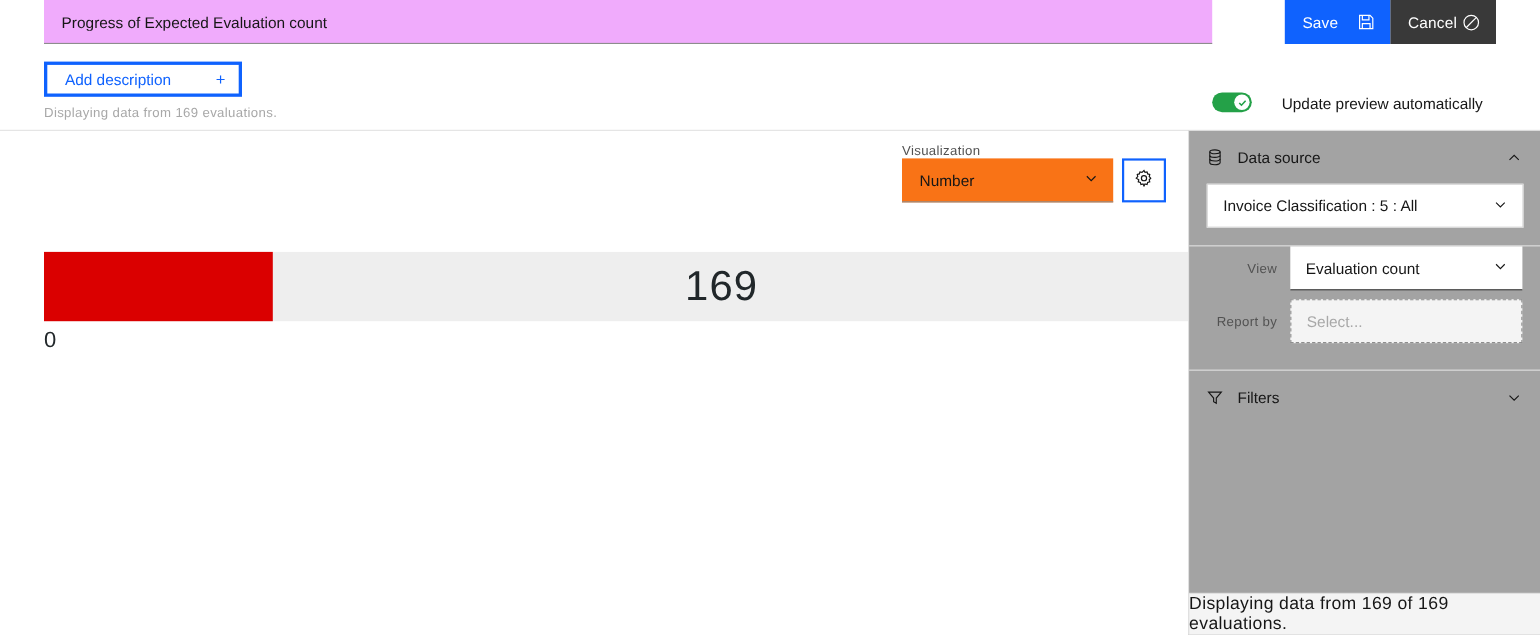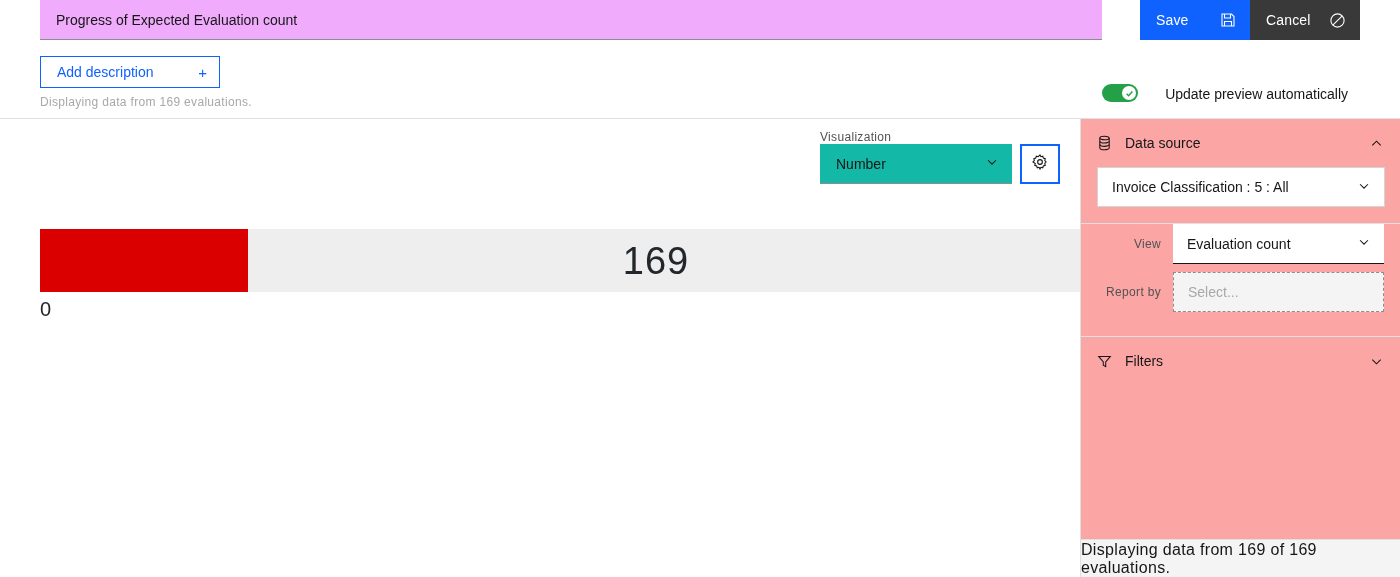--- a/index.html
+++ b/index.html
@@ -21,35 +21,35 @@
     font-family: "Liberation Sans", sans-serif;
     font-size: 14px; color: #161616;
     padding: 0 16px; outline: none;
   }
   .action-btns {
     position: absolute; right: 40px; top: 0; height: 40px;
     display: flex;
   }
   .act-btn {
     display: flex; align-items: center; justify-content: space-between;
-    height: 40px; width: 110px;
+    height: 40px; width: 96px;
     padding: 0 14px 0 16px;
     font-size: 14px; color: #ffffff;
     border: none; cursor: pointer;
     font-family: "Liberation Sans", sans-serif;
     letter-spacing: .16px;
   }
   .act-save { background: #0f62fe; }
   .act-cancel { background: #393939; }
   .act-btn .ic { display: flex; align-items: center; }
 
   
   .desc-btn {
     position: absolute; left: 40px; top: 56px; width: 180px; height: 32px;
-    background: #ffffff; border: 1px solid #737373;
+    background: #ffffff; border: 3px solid #737373;
     display: flex; align-items: center; justify-content: space-between;
     padding: 0 12px 0 16px;
     color: #0f62fe; font-size: 14px; cursor: pointer;
     font-family: "Liberation Sans", sans-serif;
   }
   .desc-plus { font-size: 15px; line-height: 1; }
   .displaying-left {
     position: absolute; left: 40px; top: 95px;
     font-size: 12px; color: #a8a8a8; letter-spacing: .32px;
   }
@@ -79,21 +79,21 @@
 
   
   .canvas {
     position: absolute; left: 0; top: 119px;
     width: 1080px; height: 458px; background: #ffffff;
   }
   .viz-group { position: absolute; left: 820px; top: 11px; }
   .viz-label { font-size: 12px; color: #525252; letter-spacing: .32px; margin-bottom: 0; }
   .viz-row { display: flex; align-items: flex-start; gap: 8px; }
   .viz-select {
-    width: 192px; height: 40px; background: #14b8a6;
+    width: 192px; height: 40px; background: #f97316;
     border: none; border-bottom: 1px solid #8d8d8d;
     display: flex; align-items: center; justify-content: space-between;
     padding: 0 13px 0 16px; font-size: 14px; color: #161616; cursor: pointer;
   }
   .gear-btn {
     width: 40px; height: 40px; background: #ffffff;
     border: 2px solid #0f62fe;
     display: flex; align-items: center; justify-content: center; cursor: pointer;
   }
 
@@ -113,21 +113,21 @@
     display: flex; justify-content: space-between; align-items: baseline;
     margin-top: 5px;
   }
   .prog-min { font-size: 20px; color: #21272a; font-weight: 400; }
   .prog-target { font-size: 21px; color: #21272a; font-weight: 400; }
 
   
   .sidebar {
     position: absolute; left: 1080px; top: 119px;
     width: 320px; height: 458px;
-    background: #fca5a5; border-left: 1px solid #e0e0e0;
+    background: #a3a3a3; border-left: 1px solid #e0e0e0;
     display: flex; flex-direction: column;
   }
   .panel-head {
     height: 48px; display: flex; align-items: center;
     padding: 0 16px; cursor: pointer; flex: none;
   }
   .panel-head .pico { width: 20px; display: flex; align-items: center; flex: none; }
   .panel-head .ptitle { font-size: 14px; color: #161616; margin-left: 8px; flex: 1; }
   .panel-head .pchev { display: flex; align-items: center; }
   .panel-body { padding: 0 16px 16px; flex: none; }

